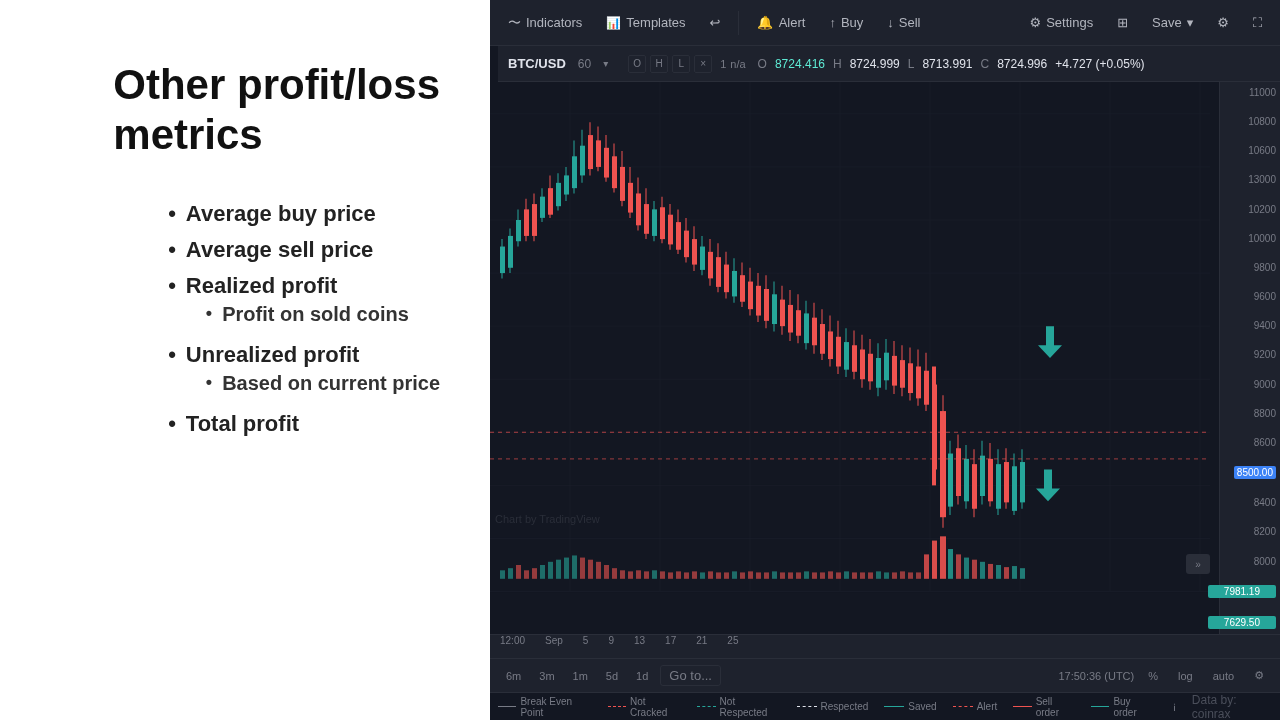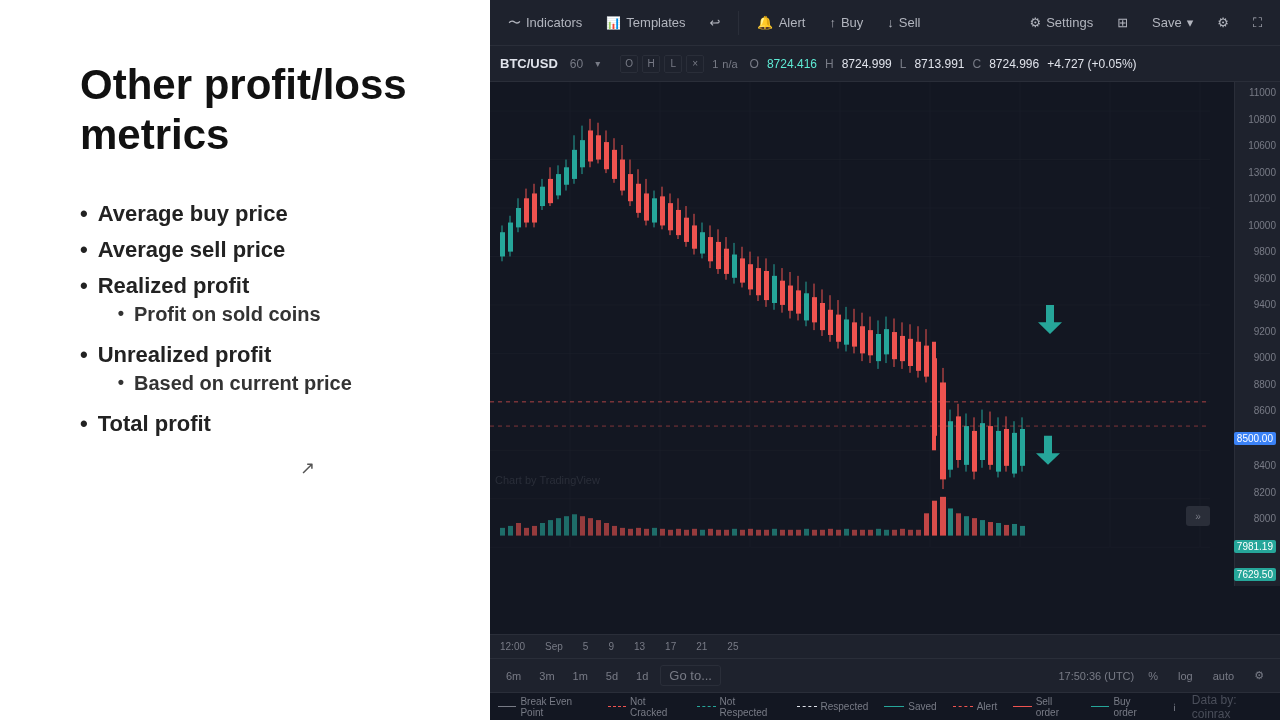--- a/index.html
+++ b/index.html
@@ -15,20 +15,21 @@
     
     .left-panel {
       width: 490px;
       min-width: 490px;
       height: 720px;
       background: #fff;
       padding: 60px 50px 40px 80px;
       display: flex;
       flex-direction: column;
       justify-content: flex-start;
+      align-items: flex-end;
     }
 
     .slide-title {
       font-size: 42px;
       font-weight: 700;
       color: #111;
       line-height: 1.2;
       margin-bottom: 40px;
     }
 
@@ -133,20 +134,21 @@
     .symbol-bar {
       height: 36px;
       background: #1e222d;
       border-bottom: 1px solid #2a2e39;
       display: flex;
       align-items: center;
       padding: 0 10px;
       gap: 12px;
       flex-shrink: 0;
       font-size: 12px;
+      margin-left: 8px;
     }
 
     .symbol-name {
       color: #e0e3eb;
       font-weight: 600;
       font-size: 13px;
     }
 
     .symbol-tf {
       color: #787b86;
@@ -201,21 +203,21 @@
       width: 100%;
       height: 100%;
     }
 
     
     .price-scale {
       position: absolute;
       right: 0;
       top: 0;
       bottom: 0;
-      width: 46px;
+      width: 61px;
       background: #1e222d;
       border-left: 1px solid #2a2e39;
       display: flex;
       flex-direction: column;
       justify-content: space-between;
       padding: 5px 4px;
     }
 
     .price-label {
       font-size: 10px;
@@ -230,36 +232,35 @@
       border-radius: 2px;
       font-size: 10px;
       text-align: right;
       margin-left: auto;
       display: inline-block;
     }
 
     .price-label-green {
       background: #26a69a;
       color: #fff;
-      padding: 1px 3px;
+      padding: 1px 16px;
       border-radius: 2px;
       font-size: 10px;
     }
 
     
     .time-bar {
       height: 24px;
       background: #1e222d;
       border-top: 1px solid #2a2e39;
       display: flex;
-      align-items: center;
+      align-items: flex-start;
       padding: 0 10px;
       gap: 20px;
       flex-shrink: 0;
-      margin-top: 48px;
     }
 
     .time-label {
       font-size: 10px;
       color: #787b86;
     }
 
     
     .bottom-controls {
       height: 34px;

